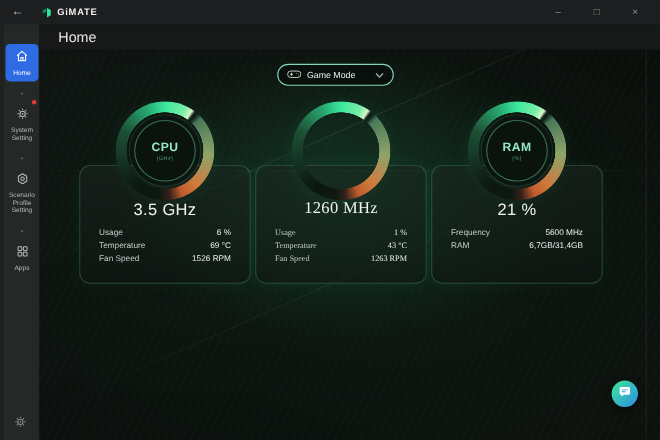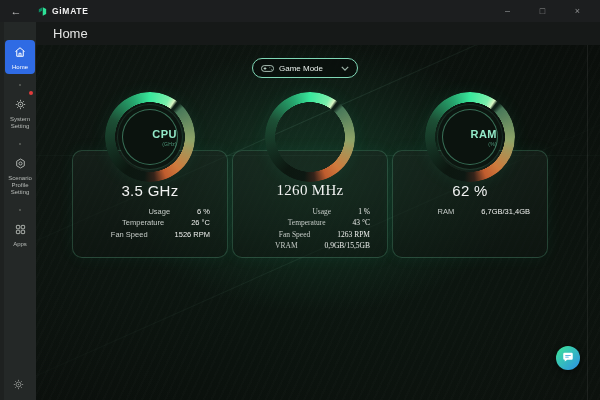--- a/index.html
+++ b/index.html
@@ -54,42 +54,42 @@
   .mode-label { color:#e9efeb; font-size:8px; }
   .mode-chevron { margin-left:auto; display:flex; }
 
   
   .card { position:absolute; top:105px; width:156px; height:108px; border-radius:10px;
     background:linear-gradient(180deg, rgba(27,39,32,.55), rgba(15,23,18,.55));
     border:1px solid rgba(115,225,175,.22); box-shadow:0 0 16px rgba(35,170,110,.07); }
   .card.c1 { left:36px; } .card.c2 { left:196px;font-family:Liberation Serif, serif; } .card.c3 { left:356px; }
   .card-value { margin-top:31px; text-align:center; color:#f2f2f2; font-size:15px; letter-spacing:.3px; }
   .rows { margin:7px 17px 0; }
-  .row { display:flex; justify-content:flex-end; font-size:7.5px; line-height:11.4px;gap:27px; }
+  .row { display:flex; justify-content:space-between; font-size:7.5px; line-height:11.4px;gap:27px; }
   .row .rl { color:#c5cbc7; }
   .row .rv { color:#eceeec; }
 
   
   .gauge { position:absolute; top:47px; width:90px; height:90px; }
   .gauge.g1 { left:69px; } .gauge.g2 { left:229px; } .gauge.g3 { left:389px; }
   .gauge::before { content:""; position:absolute; inset:6px; border-radius:50%; box-shadow:0 0 22px rgba(46,226,152,.14); }
   .ring { position:absolute; inset:0; border-radius:50%;
     background:conic-gradient(from 0deg,
       #39e89c 0deg, #7beeab 26deg, #d9f6c4 34deg,
       #0f2018 38deg, #0f2018 41deg,
       #49795a 48deg, #8fa468 95deg, #cf7a3c 138deg, #c05c2e 158deg,
       #35231a 174deg, #0d1812 188deg, #0c1710 215deg,
       #143022 252deg, #1d4f35 295deg, #27aa71 337deg, #39e89c 360deg);
     -webkit-mask:radial-gradient(closest-side, rgba(0,0,0,0) 77%, #000 78%);
     mask:radial-gradient(closest-side, rgba(0,0,0,0) 77%, #000 78%); }
   .g-inner { position:absolute; left:50%; top:50%; transform:translate(-50%,-50%);
     width:56px; height:56px; border-radius:50%; background:#0b130e;
     border:1px solid rgba(110,225,175,.45);
     box-shadow:0 0 0 4px rgba(12,20,15,.95), 0 0 0 5px rgba(110,225,175,.12);
-    display:flex; flex-direction:column; align-items:flex-end; justify-content:center; }
+    display:flex; flex-direction:column; align-items:center; justify-content:center; }
   .g-name { color:#93e9c8; font-size:11px; font-weight:bold; letter-spacing:.5px; }
   .g-unit { color:#4f9a7c; font-size:5px; margin-top:1px; letter-spacing:.3px; }
 
   
   .fab { position:absolute; left:520px; top:301px; width:24px; height:24px; border-radius:50%;
     background:linear-gradient(135deg,#3ee695,#2b8fe8); display:flex; align-items:center;
     justify-content:center; box-shadow:0 2px 7px rgba(0,0,0,.55); cursor:pointer; }
 
   .scroll-track { position:absolute; left:551px; top:0; bottom:0; width:1px; background:rgba(255,255,255,.07); }
 </style>
@@ -207,21 +207,21 @@
 
         <div class="card c1">
           <div class="card-value">3.5 GHz</div>
           <div class="rows">
               <div class="row">
                 <span class="rl">Usage</span>
                 <span class="rv">6 %</span>
               </div>
               <div class="row">
                 <span class="rl">Temperature</span>
-                <span class="rv">26 °C</span>
+                <span class="rv">69 °C</span>
               </div>
               <div class="row">
                 <span class="rl">Fan Speed</span>
                 <span class="rv">1526 RPM</span>
               </div>
             </div>
         </div>
         <div class="card c2">
           <div class="card-value">1260 MHz</div>
           <div class="rows">
@@ -230,29 +230,29 @@
                 <span class="rv">1 %</span>
               </div>
               <div class="row">
                 <span class="rl">Temperature</span>
                 <span class="rv">43 °C</span>
               </div>
               <div class="row">
                 <span class="rl">Fan Speed</span>
                 <span class="rv">1263 RPM</span>
               </div>
-              <div class="row">
-                <span class="rl">VRAM</span>
-                <span class="rv">0,9GB/15,5GB</span>
-              </div>
             </div>
         </div>
         <div class="card c3">
-          <div class="card-value">62 %</div>
+          <div class="card-value">21 %</div>
           <div class="rows">
+              <div class="row">
+                <span class="rl">Frequency</span>
+                <span class="rv">5600 MHz</span>
+              </div>
               <div class="row">
                 <span class="rl">RAM</span>
                 <span class="rv">6,7GB/31,4GB</span>
               </div>
             </div>
         </div>
 
         <div class="gauge g1">
           <div class="ring"></div>
           <div class="g-inner">

